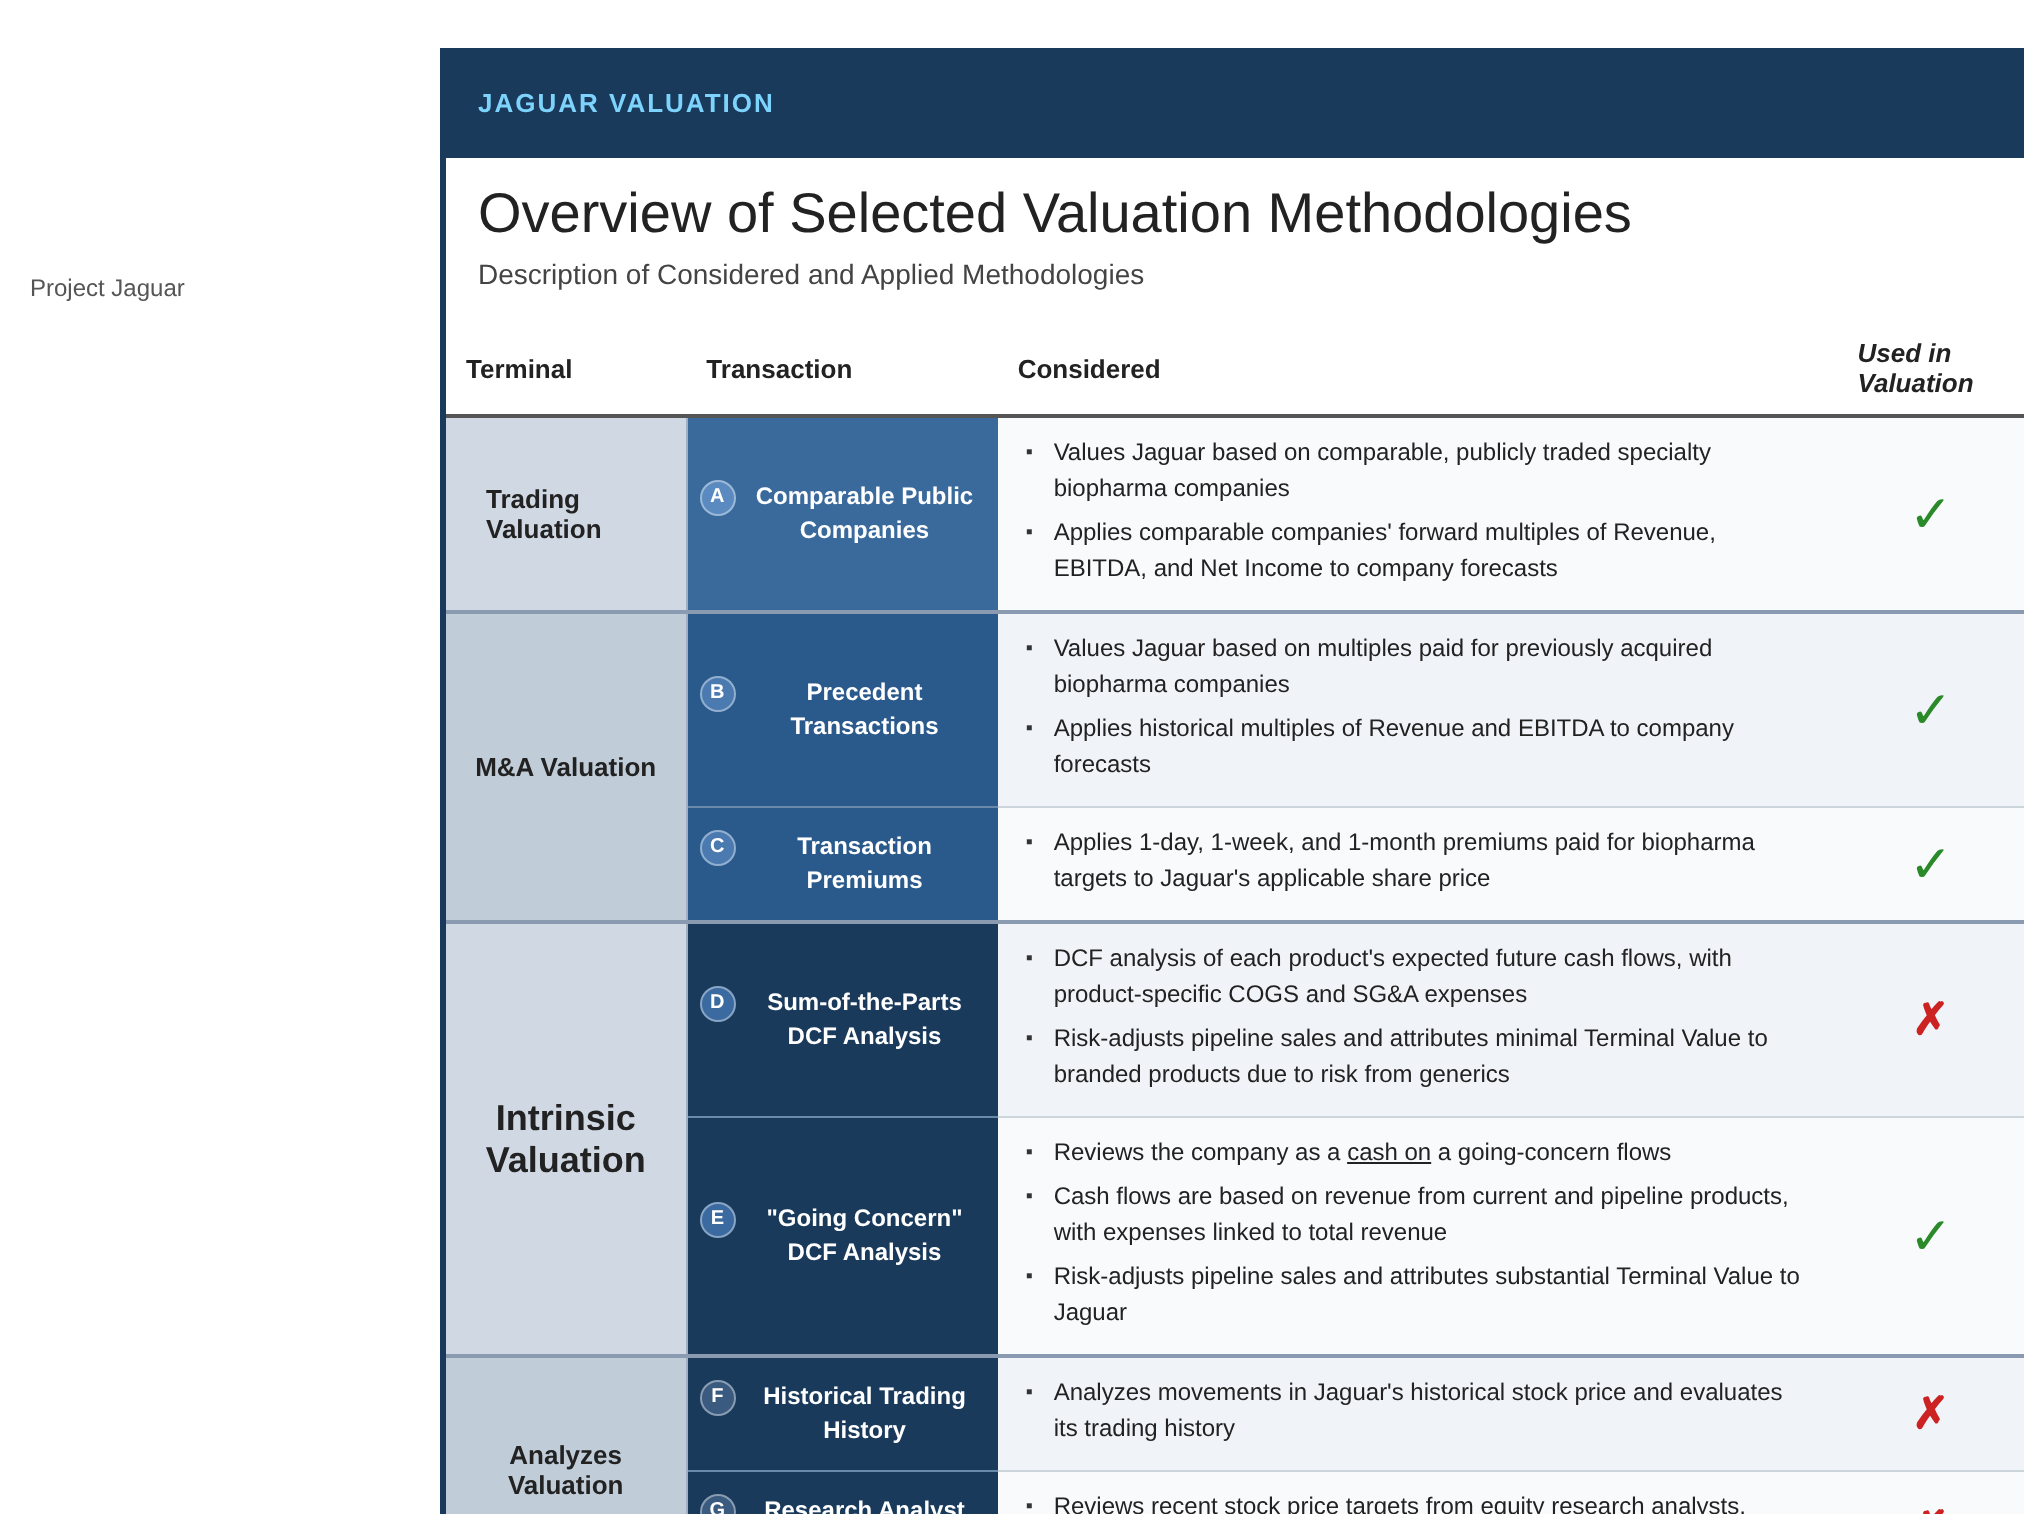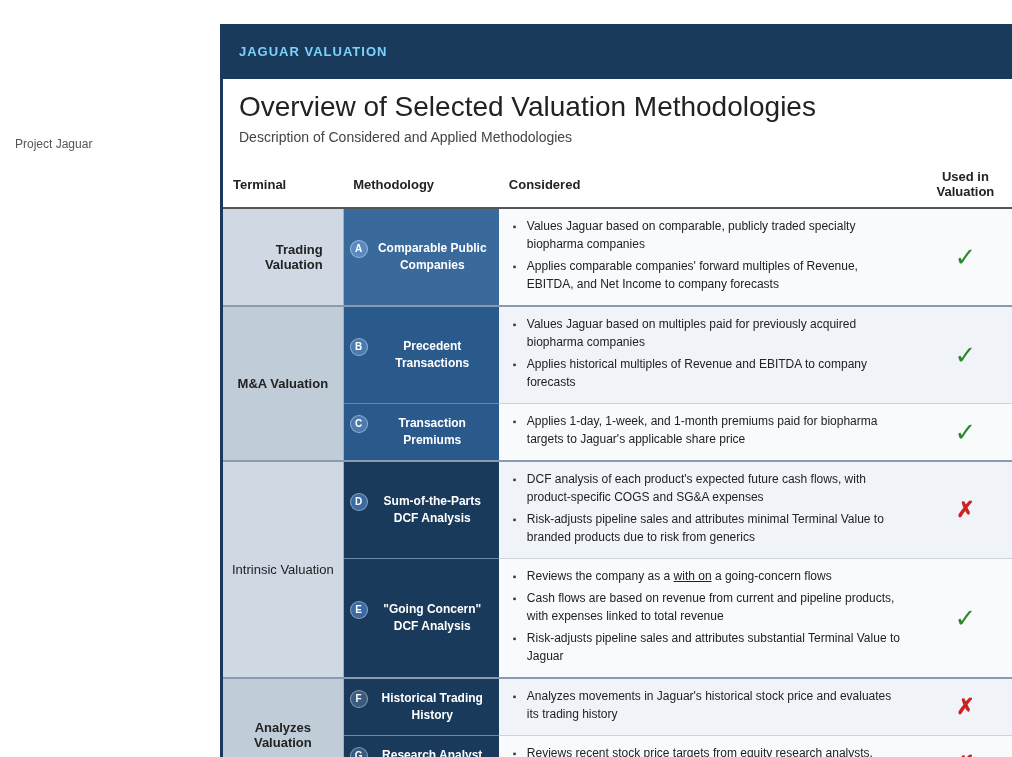--- a/index.html
+++ b/index.html
@@ -61,21 +61,21 @@
     }
     .val-table th {
       font-weight: bold;
       font-size: 13px;
       padding: 8px 10px;
       text-align: left;
       border-bottom: 2px solid #555;
       background: #fff;
     }
     .val-table th.center {
-      text-align: center;
+      font-style: italic;
     }
     .col-category { width: 130px; }
     .col-methodology { width: 175px; }
     .col-description { width: 560px; }
     .col-used { width: 100px; text-align: center; }
 
     
     .footer {
       display: flex;
       justify-content: space-between;
@@ -104,28 +104,28 @@
   </div>
 </div>
 
 <div style="display:flex;">
   <div style="width:220px; flex-shrink:0;"></div>
   <div style="flex:1; border-left:3px solid #1a3a5c;">
     <table class="val-table">
       <thead>
         <tr>
           <th class="col-category"><span>Terminal</span></th>
-          <th class="col-methodology"><span>Methodology</span></th>
+          <th class="col-methodology"><span>Transaction</span></th>
           <th class="col-description"><span>Considered</span></th>
           <th class="col-used center"><span>Used in Valuation</span></th>
         </tr>
       </thead>
       <tbody id="table-body">
       <tr style="border-top: 2px solid rgb(138, 154, 176);">
-            <td rowspan="1" style="background: rgb(208, 216, 228); font-weight: bold; font-size: 13px; text-align: right; vertical-align: middle; padding: 20px; border-right: 1px solid rgb(160, 176, 192); border-bottom: 2px solid rgb(138, 154, 176); margin-top: 16px;">Trading Valuation</td>
+            <td rowspan="1" style="background: rgb(208, 216, 228); font-weight: bold; font-size: 13px; text-align: left; vertical-align: middle; padding: 20px; border-right: 1px solid rgb(160, 176, 192); border-bottom: 2px solid rgb(138, 154, 176); margin-top: 16px;">Trading Valuation</td>
             <td style="background: rgb(58, 106, 156); color: rgb(255, 255, 255); font-weight: bold; font-size: 12px; vertical-align: middle; padding: 0px; border-bottom: 1px solid rgb(106, 138, 170);">
               <div style="position: relative; padding: 8px 8px 8px 30px; text-align: center; line-height: 1.4;"><span style="display: inline-flex; align-items: center; justify-content: center; width: 18px; height: 18px; border-radius: 50%; font-size: 10px; font-weight: bold; color: rgb(255, 255, 255); background: rgb(90, 138, 191); border: 1px solid rgba(255, 255, 255, 0.4); position: absolute; left: 6px; top: 8px;">A</span><span>Comparable Public Companies</span></div>
             </td>
             <td style="background: rgb(248, 250, 252); vertical-align: top; padding: 8px 14px; font-size: 12px; line-height: 1.5; border-bottom: 1px solid rgb(204, 212, 220);">
               <ul style="list-style: none; padding: 0px;">
                 <li style="padding-left: 14px; position: relative; margin-bottom: 4px;"><span style="position: absolute; left: 0px; top: 2px; color: rgb(51, 51, 51); font-size: 10px;">▪</span>Values Jaguar based on comparable, publicly traded specialty biopharma companies</li>
                 <li style="padding-left: 14px; position: relative; margin-bottom: 4px;"><span style="position: absolute; left: 0px; top: 2px; color: rgb(51, 51, 51); font-size: 10px;">▪</span>Applies comparable companies' forward multiples of Revenue, EBITDA, and Net Income to company forecasts</li>
               </ul>
             </td>
             <td style="text-align: center; vertical-align: middle; background: rgb(248, 250, 252); border-bottom: 1px solid rgb(204, 212, 220); font-size: 22px;"><span style="color: rgb(42, 138, 42); font-size: 26px;">✓</span></td>
@@ -148,39 +148,39 @@
               <div style="position: relative; padding: 8px 8px 8px 30px; text-align: center; line-height: 1.4;"><span style="display: inline-flex; align-items: center; justify-content: center; width: 18px; height: 18px; border-radius: 50%; font-size: 10px; font-weight: bold; color: rgb(255, 255, 255); background: rgb(74, 122, 175); border: 1px solid rgba(255, 255, 255, 0.4); position: absolute; left: 6px; top: 8px;">C</span><span>Transaction Premiums</span></div>
             </td>
             <td style="background: rgb(248, 250, 252); vertical-align: top; padding: 8px 14px; font-size: 12px; line-height: 1.5; border-bottom: 1px solid rgb(204, 212, 220);">
               <ul style="list-style: none; padding: 0px;">
                 <li style="padding-left: 14px; position: relative; margin-bottom: 4px;"><span style="position: absolute; left: 0px; top: 2px; color: rgb(51, 51, 51); font-size: 10px;">▪</span>Applies 1-day, 1-week, and 1-month premiums paid for biopharma targets to Jaguar's applicable share price</li>
               </ul>
             </td>
             <td style="text-align: center; vertical-align: middle; background: rgb(248, 250, 252); border-bottom: 1px solid rgb(204, 212, 220); font-size: 22px;"><span style="color: rgb(42, 138, 42); font-size: 26px;">✓</span></td>
           </tr>
           <tr style="border-top: 2px solid rgb(138, 154, 176);">
-            <td rowspan="2" style="background: rgb(208, 216, 228); font-weight: normal; font-size: 13px; text-align: center; vertical-align: middle; padding: 8px; border-right: 1px solid rgb(160, 176, 192); border-bottom: 2px solid rgb(138, 154, 176);">Intrinsic Valuation</td>
+            <td rowspan="2" style="background: rgb(208, 216, 228); font-weight: bold; font-size: 18px; text-align: center; vertical-align: middle; padding: 8px; border-right: 1px solid rgb(160, 176, 192); border-bottom: 2px solid rgb(138, 154, 176);">Intrinsic Valuation</td>
             <td style="background: rgb(26, 58, 92); color: rgb(255, 255, 255); font-weight: bold; font-size: 12px; vertical-align: middle; padding: 0px; border-bottom: 1px solid rgb(106, 138, 170);">
               <div style="position: relative; padding: 8px 8px 8px 30px; text-align: center; line-height: 1.4;"><span style="display: inline-flex; align-items: center; justify-content: center; width: 18px; height: 18px; border-radius: 50%; font-size: 10px; font-weight: bold; color: rgb(255, 255, 255); background: rgb(58, 106, 159); border: 1px solid rgba(255, 255, 255, 0.4); position: absolute; left: 6px; top: 8px;">D</span><span>Sum-of-the-Parts DCF Analysis</span></div>
             </td>
             <td style="background: rgb(240, 244, 248); vertical-align: top; padding: 8px 14px; font-size: 12px; line-height: 1.5; border-bottom: 1px solid rgb(204, 212, 220);">
               <ul style="list-style: none; padding: 0px;">
                 <li style="padding-left: 14px; position: relative; margin-bottom: 4px;"><span style="position: absolute; left: 0px; top: 2px; color: rgb(51, 51, 51); font-size: 10px;">▪</span>DCF analysis of each product's expected future cash flows, with product-specific COGS and SG&amp;A expenses</li>
                 <li style="padding-left: 14px; position: relative; margin-bottom: 4px;"><span style="position: absolute; left: 0px; top: 2px; color: rgb(51, 51, 51); font-size: 10px;">▪</span>Risk-adjusts pipeline sales and attributes minimal Terminal Value to branded products due to risk from generics</li>
               </ul>
             </td>
             <td style="text-align: center; vertical-align: middle; background: rgb(240, 244, 248); border-bottom: 1px solid rgb(204, 212, 220); font-size: 22px;"><span style="color: rgb(204, 34, 34); font-size: 22px; font-weight: bold;">✗</span></td>
           </tr>
           <tr>
             <td style="background: rgb(26, 58, 92); color: rgb(255, 255, 255); font-weight: bold; font-size: 12px; vertical-align: middle; padding: 0px; border-bottom: 1px solid rgb(106, 138, 170);">
               <div style="position: relative; padding: 8px 8px 8px 30px; text-align: center; line-height: 1.4;"><span style="display: inline-flex; align-items: center; justify-content: center; width: 18px; height: 18px; border-radius: 50%; font-size: 10px; font-weight: bold; color: rgb(255, 255, 255); background: rgb(58, 106, 159); border: 1px solid rgba(255, 255, 255, 0.4); position: absolute; left: 6px; top: 8px;">E</span><span>"Going Concern" DCF Analysis</span></div>
             </td>
             <td style="background: rgb(248, 250, 252); vertical-align: top; padding: 8px 14px; font-size: 12px; line-height: 1.5; border-bottom: 1px solid rgb(204, 212, 220);">
               <ul style="list-style: none; padding: 0px;">
-                <li style="padding-left: 14px; position: relative; margin-bottom: 4px;"><span style="position: absolute; left: 0px; top: 2px; color: rgb(51, 51, 51); font-size: 10px;">▪</span><span>Reviews the company as a </span><span style="text-decoration: underline;">with on</span><span> a going-concern flows</span></li>
+                <li style="padding-left: 14px; position: relative; margin-bottom: 4px;"><span style="position: absolute; left: 0px; top: 2px; color: rgb(51, 51, 51); font-size: 10px;">▪</span><span>Reviews the company as a </span><span style="text-decoration: underline;">cash on</span><span> a going-concern flows</span></li>
                 <li style="padding-left: 14px; position: relative; margin-bottom: 4px;"><span style="position: absolute; left: 0px; top: 2px; color: rgb(51, 51, 51); font-size: 10px;">▪</span>Cash flows are based on revenue from current and pipeline products, with expenses linked to total revenue</li>
                 <li style="padding-left: 14px; position: relative; margin-bottom: 4px;"><span style="position: absolute; left: 0px; top: 2px; color: rgb(51, 51, 51); font-size: 10px;">▪</span>Risk-adjusts pipeline sales and attributes substantial Terminal Value to Jaguar</li>
               </ul>
             </td>
             <td style="text-align: center; vertical-align: middle; background: rgb(248, 250, 252); border-bottom: 1px solid rgb(204, 212, 220); font-size: 22px;"><span style="color: rgb(42, 138, 42); font-size: 26px;">✓</span></td>
           </tr>
           <tr style="border-top: 2px solid rgb(138, 154, 176);">
             <td rowspan="2" style="background: rgb(192, 204, 216); font-weight: bold; font-size: 13px; text-align: center; vertical-align: middle; padding: 8px; border-right: 1px solid rgb(160, 176, 192); border-bottom: 2px solid rgb(138, 154, 176);">Analyzes Valuation</td>
             <td style="background: rgb(26, 58, 92); color: rgb(255, 255, 255); font-weight: bold; font-size: 12px; vertical-align: middle; padding: 0px; border-bottom: 1px solid rgb(106, 138, 170);">
               <div style="position: relative; padding: 8px 8px 8px 30px; text-align: center; line-height: 1.4;"><span style="display: inline-flex; align-items: center; justify-content: center; width: 18px; height: 18px; border-radius: 50%; font-size: 10px; font-weight: bold; color: rgb(255, 255, 255); background: rgb(58, 90, 127); border: 1px solid rgba(255, 255, 255, 0.4); position: absolute; left: 6px; top: 8px;">F</span><span>Historical Trading History</span></div>

